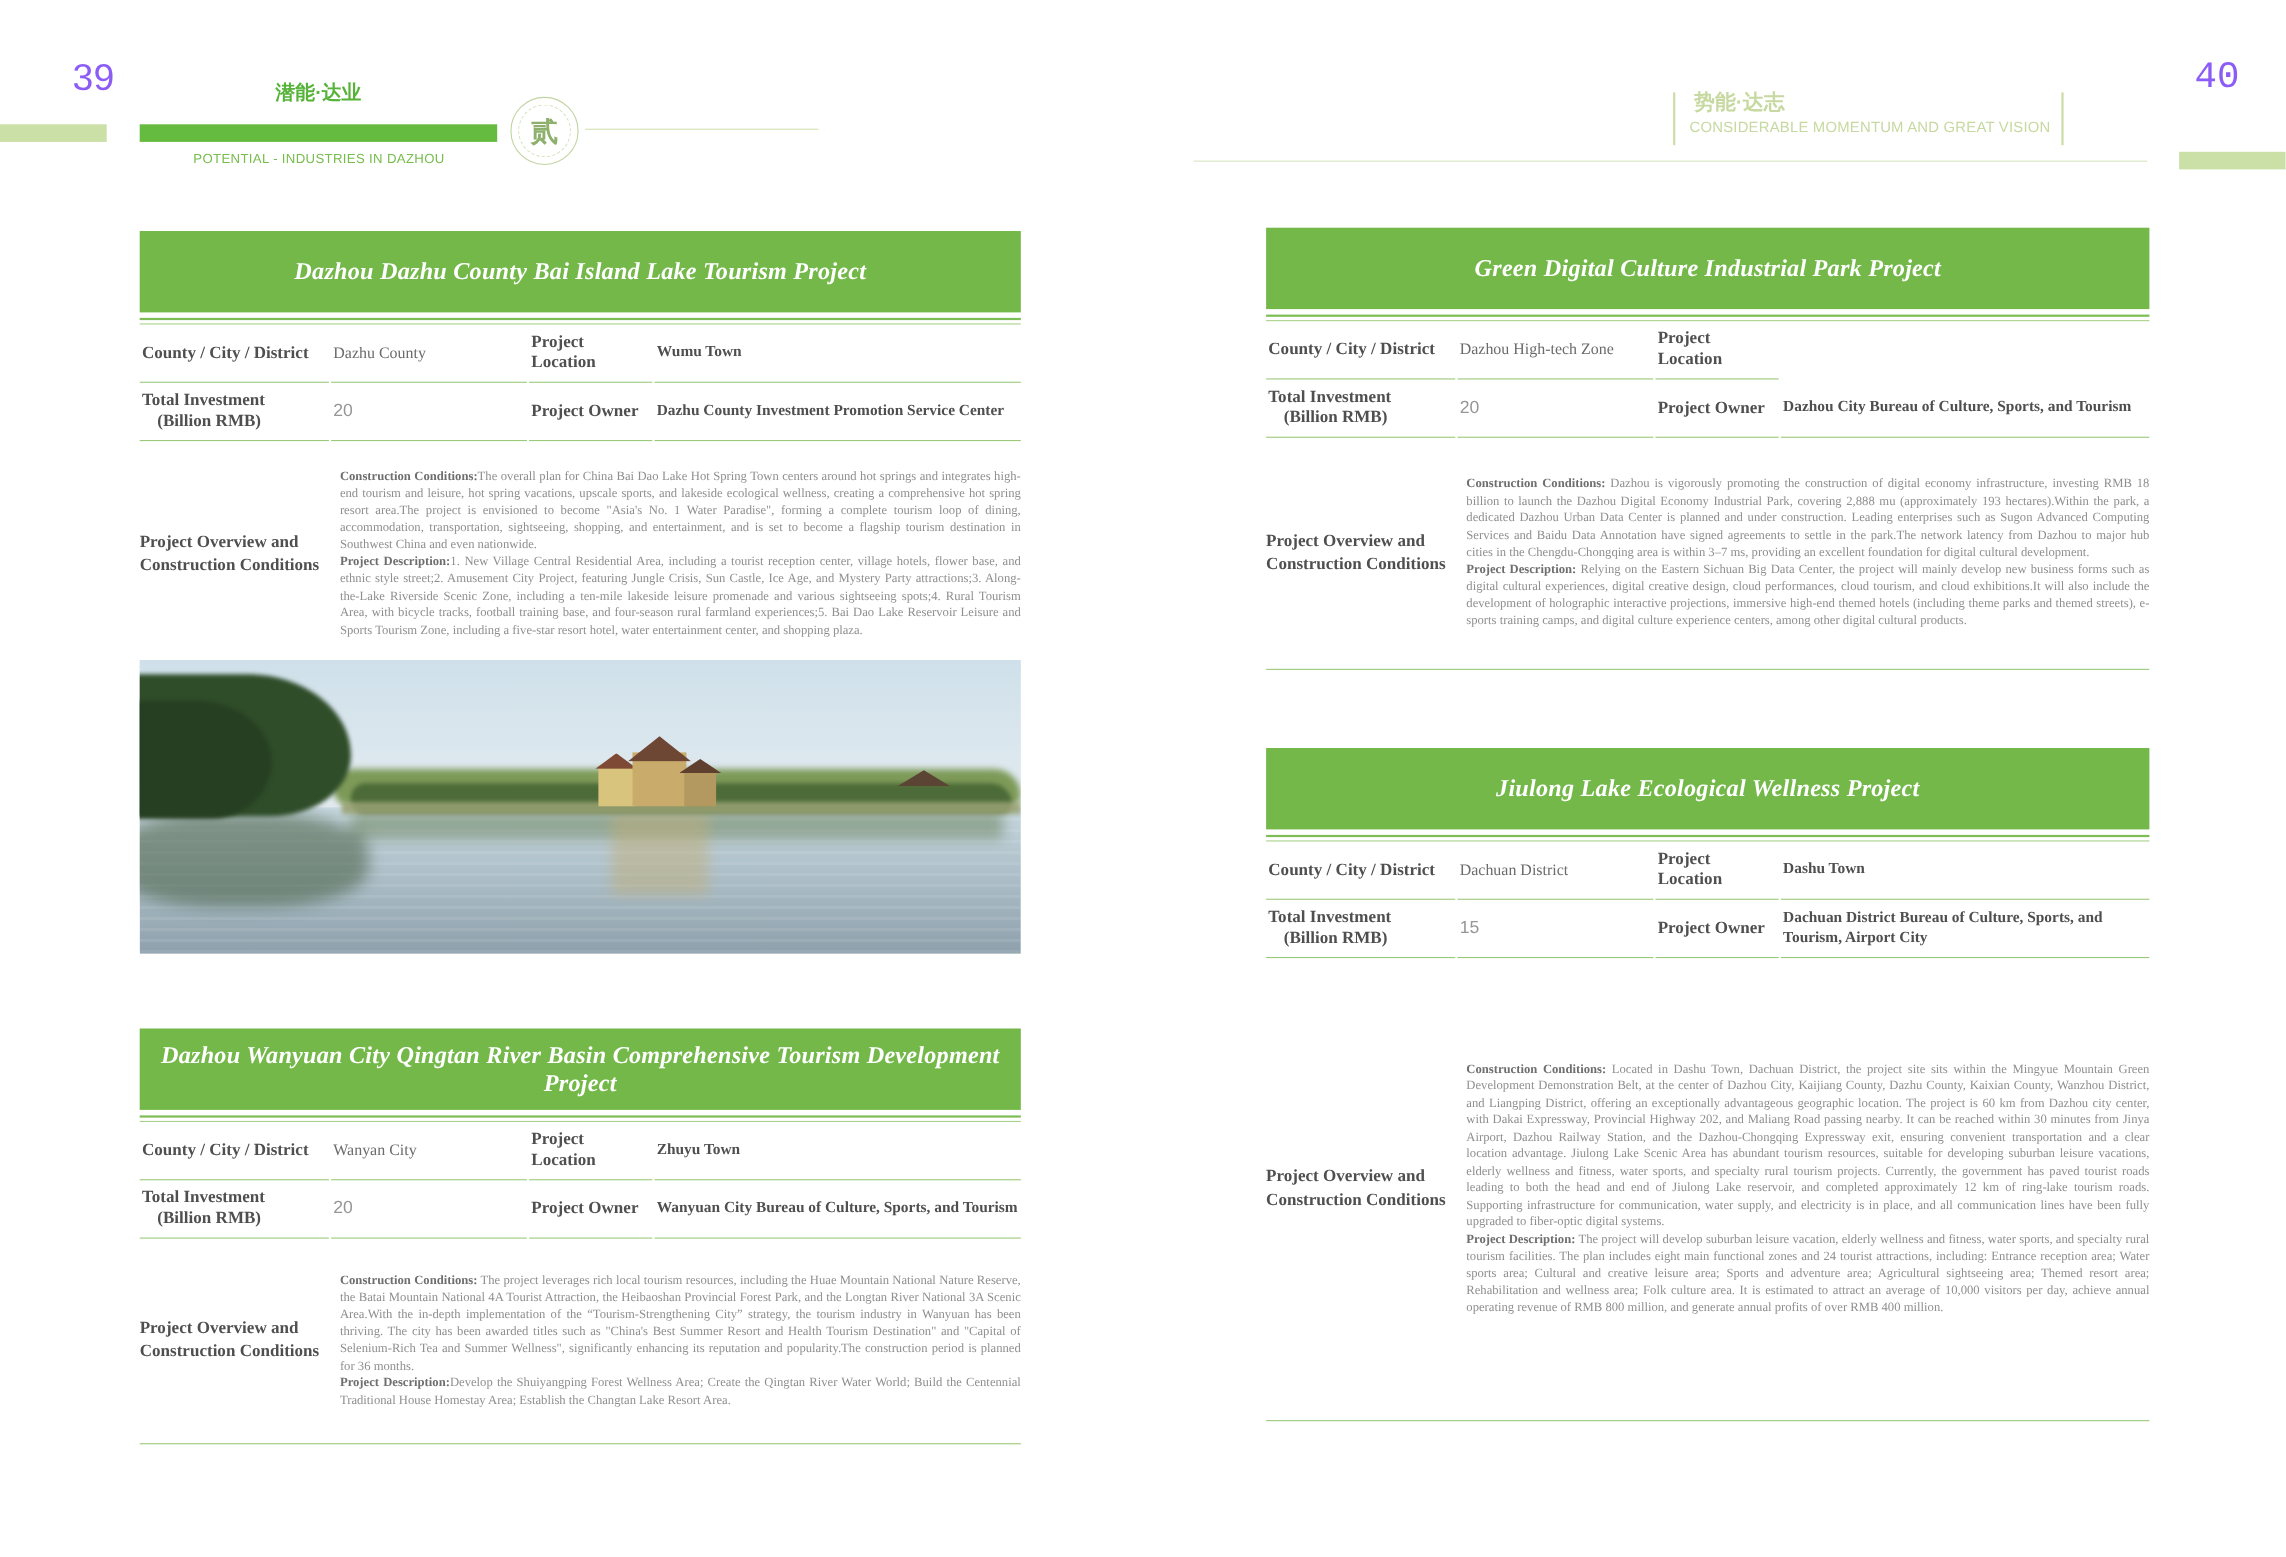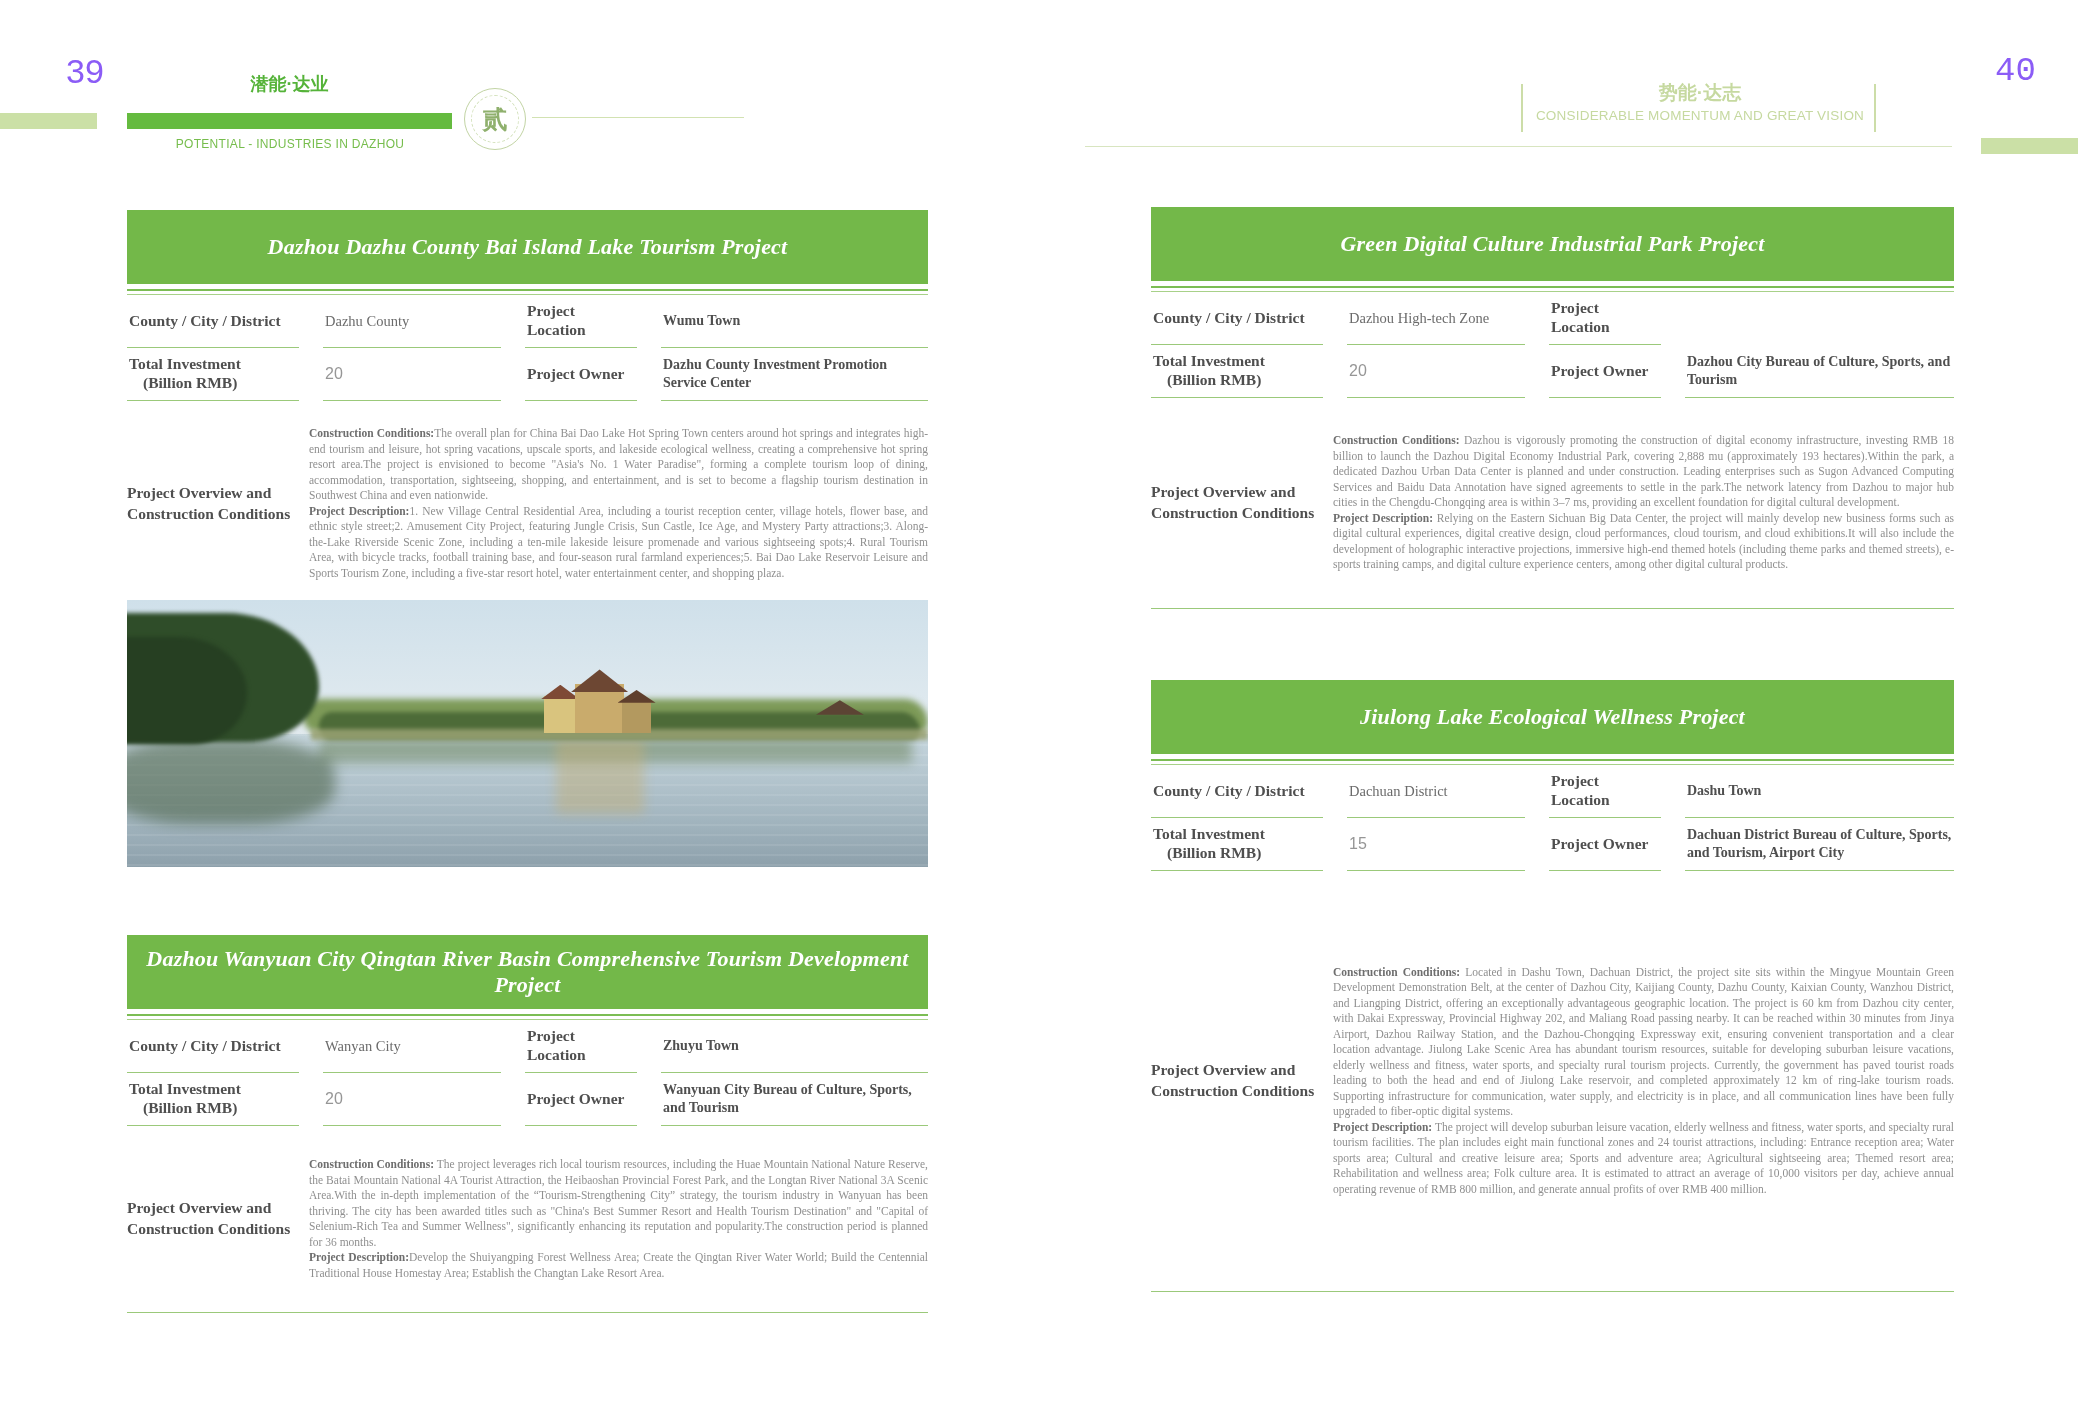--- a/index.html
+++ b/index.html
@@ -18,40 +18,40 @@
            font-size:12px;color:#76bd4c;letter-spacing:.3px;}
   #seal{left:464px;top:88px;width:60px;height:60px;border:1px solid #c2d4a4;border-radius:50%;
         display:flex;align-items:center;justify-content:center;}
   #seal-inner{width:46px;height:46px;border:1px dashed #d4e2bd;border-radius:50%;
         display:flex;align-items:center;justify-content:center;
         font-size:25px;color:#8fb06d;font-weight:bold;}
   #seal-line{left:532px;top:117px;width:212px;height:1px;background:#d2e2b2;}
   .vline{width:2px;height:48px;background:#ccdda8;}
   #right-vline-a{left:1521px;top:84px;}
   #right-vline-b{left:1874px;top:84px;}
-  #right-zh{left:1540px;top:80px;width:320px;text-align:center;font-family:"Liberation Sans", sans-serif;
+  #right-zh{left:1540px;top:80px;width:320px;font-family:"Liberation Sans", sans-serif;
             font-weight:bold;font-size:19px;color:#c6d9a0;}
   #right-en{left:1528px;top:108px;width:344px;text-align:center;font-family:"Liberation Sans", sans-serif;
             font-size:13.5px;color:#c6d9a0;letter-spacing:.2px;}
   #right-hline{left:1085px;top:146px;width:867px;height:1px;background:#d8e5c0;}
   #right-light-bar{left:1981px;top:138px;width:97px;height:16px;background:#cbe0a6;}
   #page-num-39{left:66px;top:52px;}
   #page-num-40{left:1995px;top:52px;font-family:Liberation Mono, monospace;}
   
   #page-left{left:127px;top:0;width:801px;height:1415px;}
   #page-right{left:1151px;top:0;width:803px;height:1415px;}
   .card{position:absolute;left:0;right:0;}
   #card-l1{top:210px;} #photo{top:600px;height:267px;} #card-l2{top:935px;}
   #card-r1{top:207px;} #card-r2{top:680px;}
   
   .title-bar{height:74px;background:#73b849;display:flex;align-items:center;justify-content:center;}
   .title-bar h2{margin:0;color:#ffffff;font-size:22px;font-weight:bold;letter-spacing:.2px;
                 font-family:"Liberation Serif", serif;text-align:center;font-style:italic;}
   .rule2{margin-top:5px;height:3px;border-top:2px solid #7cbd54;border-bottom:1px solid #a8d189;}
-  .grid-row{display:grid;grid-template-columns:172px 178px 112px 1fr;column-gap:24px;}
+  .grid-row{display:grid;grid-template-columns:172px 178px 112px 1fr;column-gap:2px;}
   .cell{border-bottom:1px solid #9bc97a;min-height:40px;padding:6px 2px;
         display:flex;flex-direction:column;justify-content:center;}
   .lbl{font-weight:bold;color:#4f4f4f;font-size:15.5px;line-height:1.2;}
   .lbl .ind{display:block;padding-left:14px;}
   .val{color:#6b6b6b;font-size:14.5px;line-height:1.25;}
   .val-strong{color:#4f4f4f;font-weight:bold;font-size:14px;line-height:1.3;}
   .num{font-family:"Liberation Sans", sans-serif;color:#969696;font-size:16px;}
   .overview{display:flex;align-items:center;}
   .ov-label{width:172px;flex:none;font-weight:bold;color:#4f4f4f;font-size:15.5px;line-height:1.35;}
   .ov-body{flex:1;padding-left:10px;font-size:11.5px;line-height:15.5px;color:#8f8f8f;

